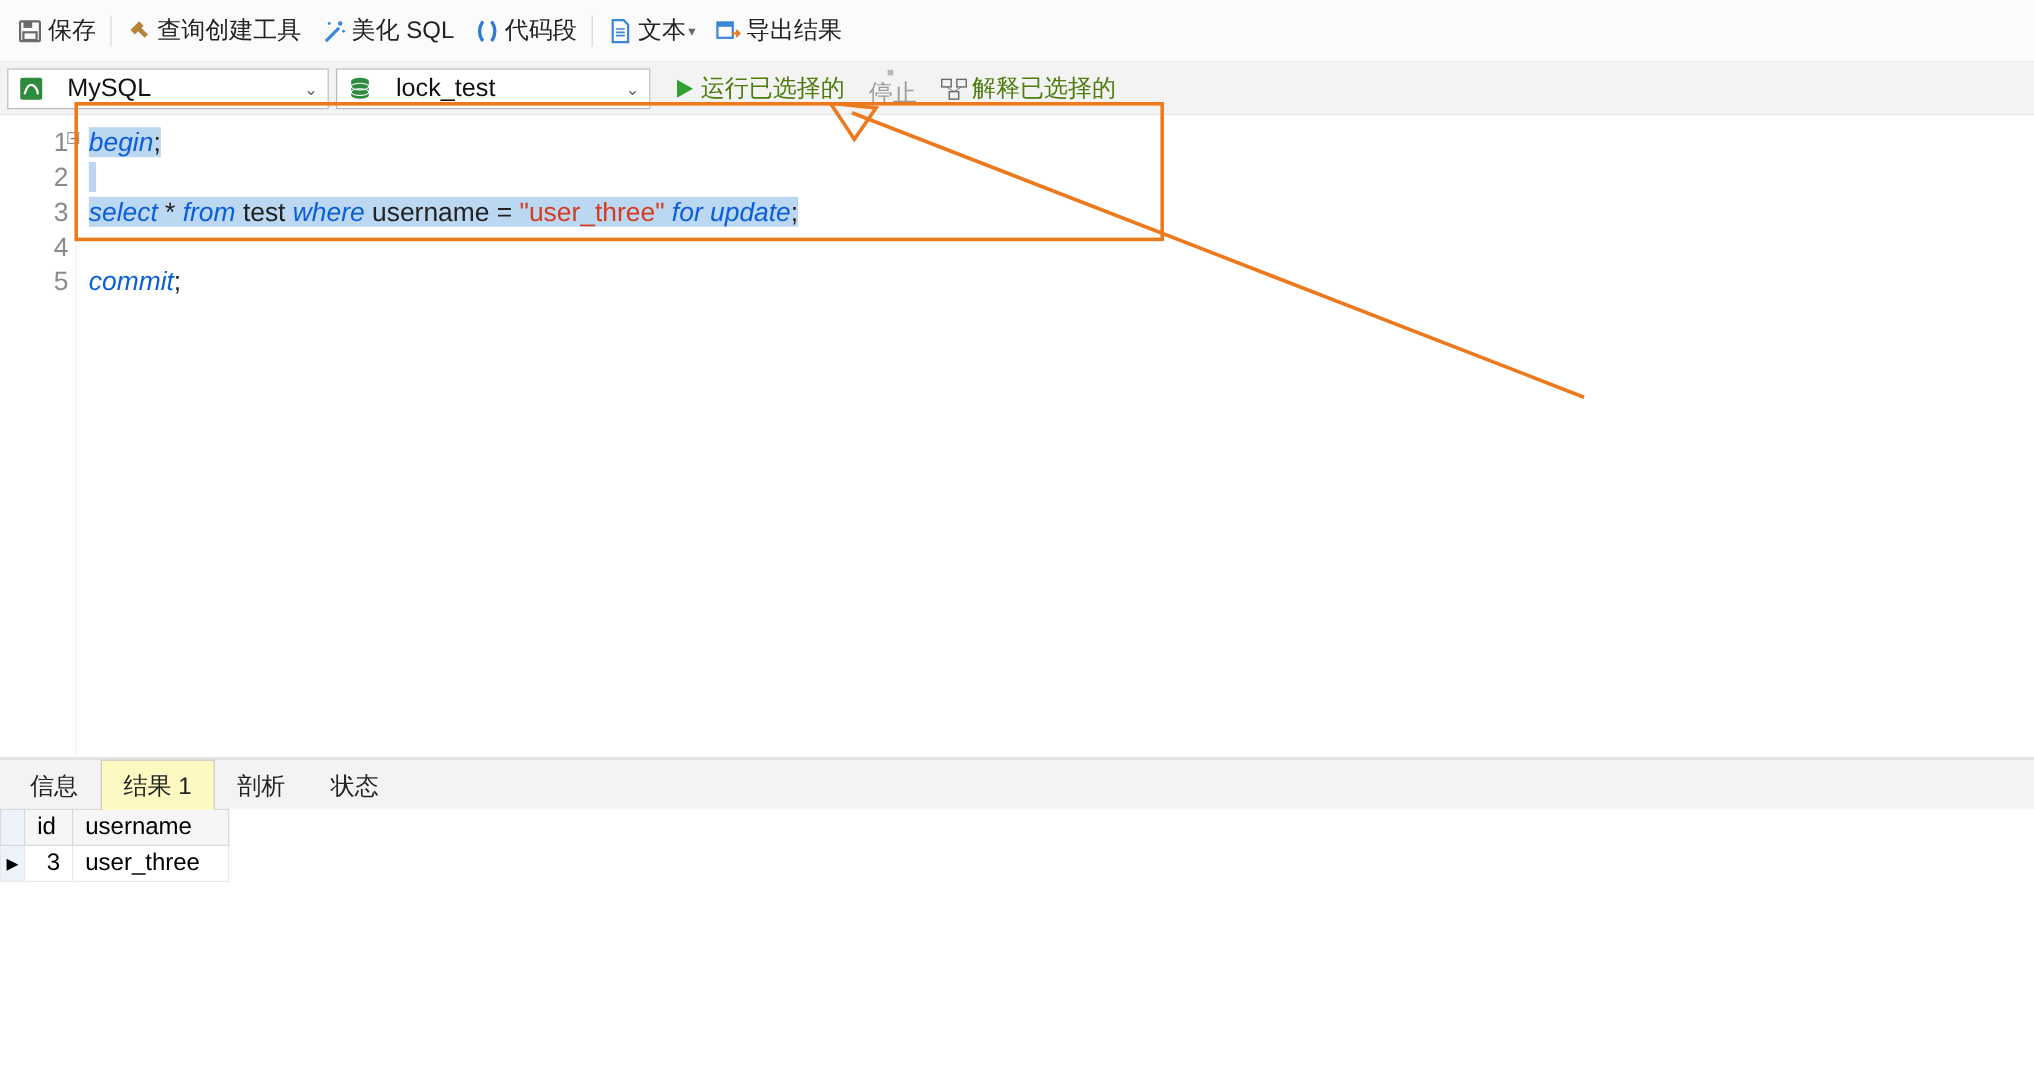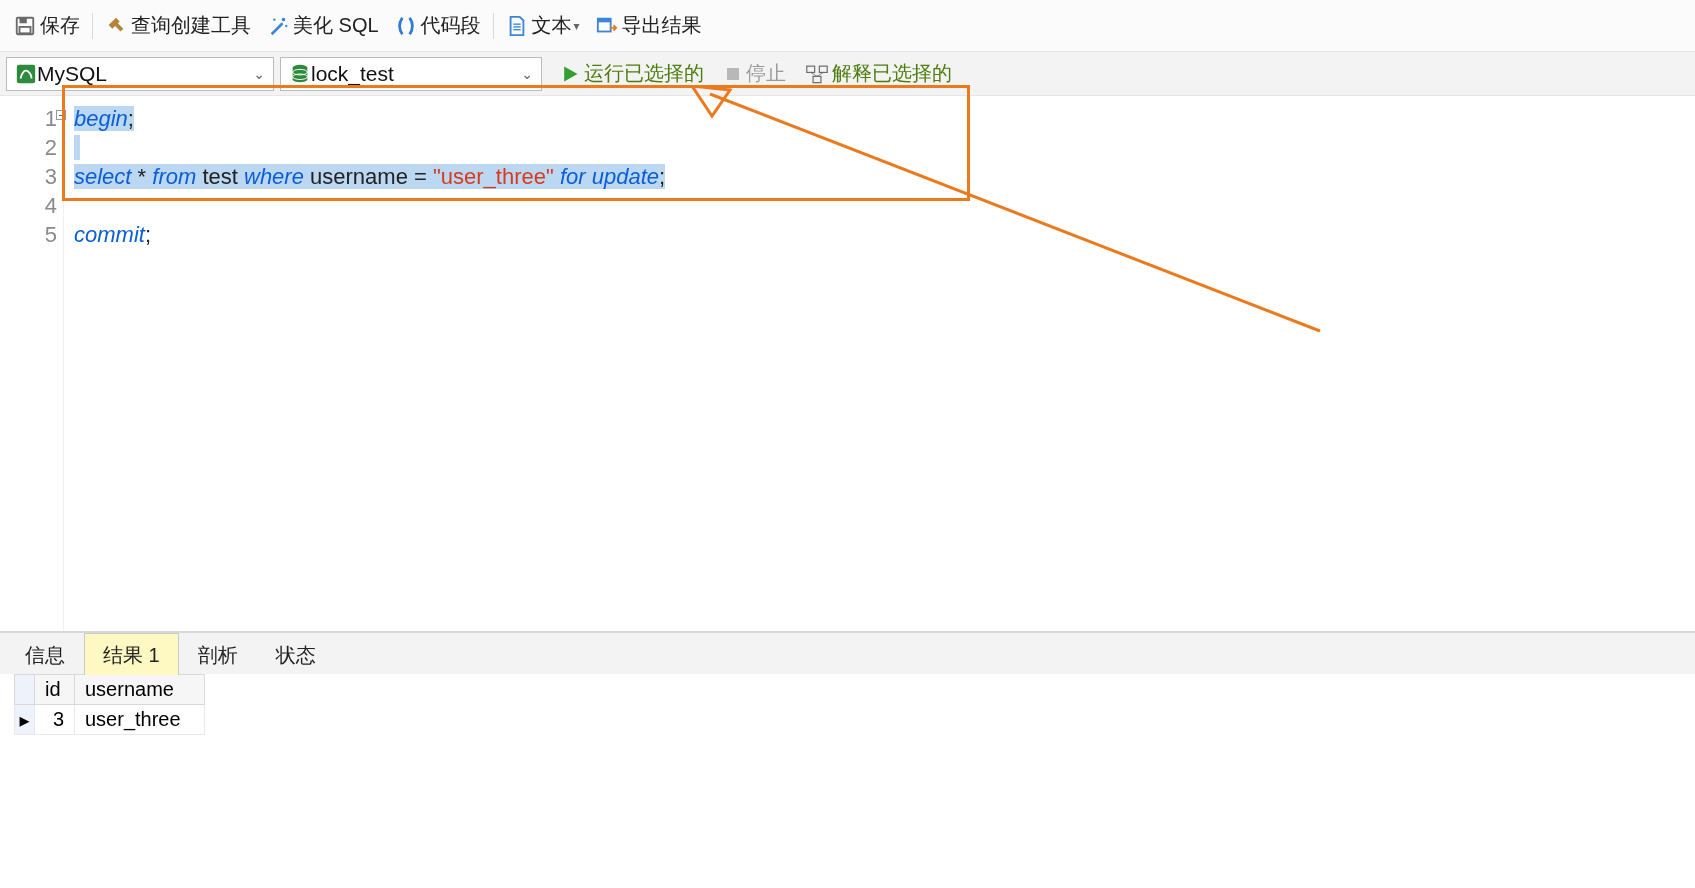--- a/index.html
+++ b/index.html
@@ -8,25 +8,25 @@
 
 .tb1 { display: flex; align-items: center; height: 52px; padding: 0 6px; gap: 0; border-bottom: 1px solid #e5e5e5; background: #fbfbfb; }
 .tb1 .btn { display: inline-flex; align-items: center; padding: 2px 8px; font-size: 20px; color: #222; cursor: pointer; }
 .tb1 .btn svg, .tb1 .btn .ico { margin-right: 4px; }
 .tb1 .sep { width: 1px; height: 26px; background: #d8d8d8; margin: 0 4px; }
 .tb1 .arrow-caret { font-size: 12px; color: #666; margin-left: 2px; }
 
 
 .tb2 { display: flex; align-items: center; height: 44px; padding: 0 6px; background: #f3f3f3; border-bottom: 1px solid #e5e5e5; }
 .select { display: inline-flex; align-items: center; height: 34px; border: 1px solid #bbb; background: #fff; padding: 0 8px; font-size: 21px; color: #111; min-width: 268px; justify-content: space-between; }
-.select .left { display: inline-flex; align-items: center; gap: 0; }
+.select .left { display: inline-flex; align-items: center; gap: 19px; }
 .select .chev { font-size: 14px; color: #666; }
 .select + .select { margin-left: 6px; }
 .tb2 .btn2 { display: inline-flex; align-items: center; padding: 0 10px; font-size: 20px; height: 34px; color: #4d7c0f; cursor: pointer; }
-.tb2 .btn2.disabled { color: #9a9a9a; }
+.tb2 .btn2.disabled { color: #9a9a9a; flex-direction: column; }
 .tb2 .btn2 svg { margin-right: 4px; }
 
 
 .editor { position: relative; display: flex; height: 535px; background: #fff; font-family: Consolas, "Courier New", monospace; font-size: 22px; }
 .gutter { width: 64px; text-align: right; color: #8a8a8a; user-select: none; padding-top: 8px; border-right: 1px solid #f0f0f0; }
 .gutter .g { height: 29px; line-height: 29px; padding-right: 6px; position: relative; }
 .gutter .fold { position: absolute; right: -3px; top: 6px; width: 10px; height: 10px; border: 1px solid #999; background: #fff; }
 .gutter .fold::before { content: ""; position: absolute; left: 2px; top: 4px; width: 5px; height: 1px; background: #666; }
 .code { flex: 1; padding-top: 8px; position: relative; }
 .code .ln { height: 29px; line-height: 29px; white-space: pre; padding-left: 10px; }
@@ -38,21 +38,21 @@
 
 .anno-box { position: absolute; left: 62px; top: 85px; width: 908px; height: 116px; border: 3px solid #ec7a1c; pointer-events: none; z-index: 40; }
 .anno-arrow { position: absolute; left: 690px; top: 86px; width: 640px; height: 250px; pointer-events: none; z-index: 41; }
 
 
 .tabs { display: flex; align-items: flex-end; height: 42px; background: #f3f3f3; border-top: 1px solid #d8d8d8; padding-left: 6px; }
 .tab { padding: 8px 18px 6px; font-size: 20px; color: #222; border: 1px solid transparent; border-bottom: none; cursor: pointer; position: relative; top: 1px; }
 .tab.active { background: #fef9c3; border-color: #c9c9c9; }
 
 
-.result { flex: 1; background: #fff; margin-left: 14px; }
+.result { flex: 1; background: #fff; }
 .grid { border-collapse: collapse; font-size: 20px; }
 .grid th { font-weight: 400; text-align: left; padding: 3px 10px; border: 1px solid #d9d9d9; background: #f6f6f6; height: 30px; }
 .grid td { padding: 3px 10px; border: 1px solid #e9e9e9; height: 30px; }
 .grid .rowhdr { width: 20px; background: #eef3fb; text-align: center; padding: 0 3px; }
 .grid .idcol { text-align: right; width: 40px; }
 
 
 .sq-ico { width: 22px; height: 22px; display: inline-block; vertical-align: middle; }
 
 .main-col { display: flex; flex-direction: column; height: 888px; }

